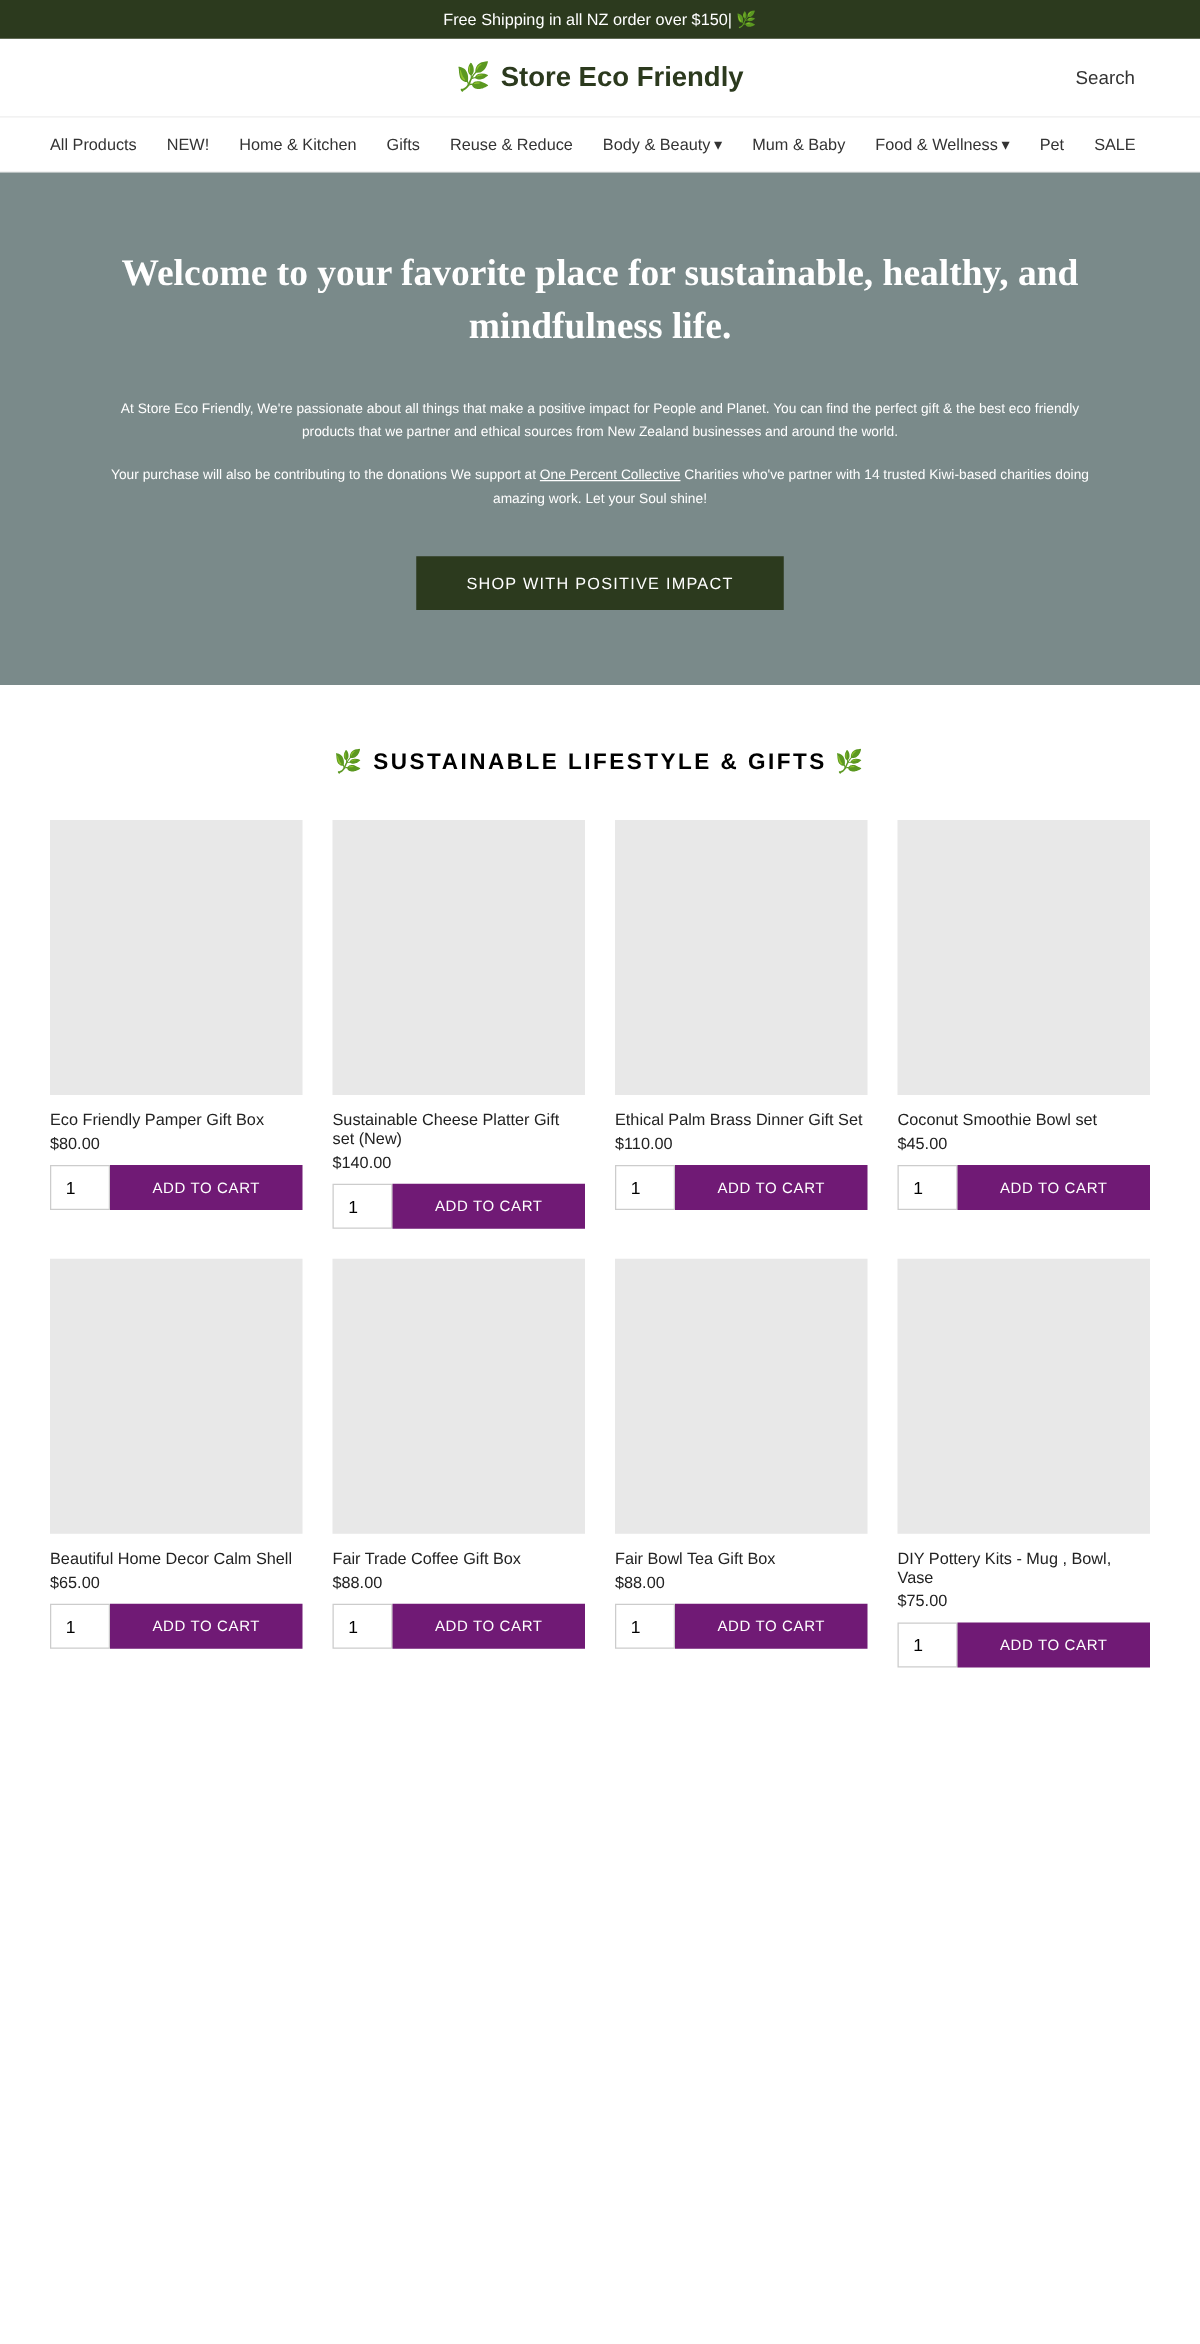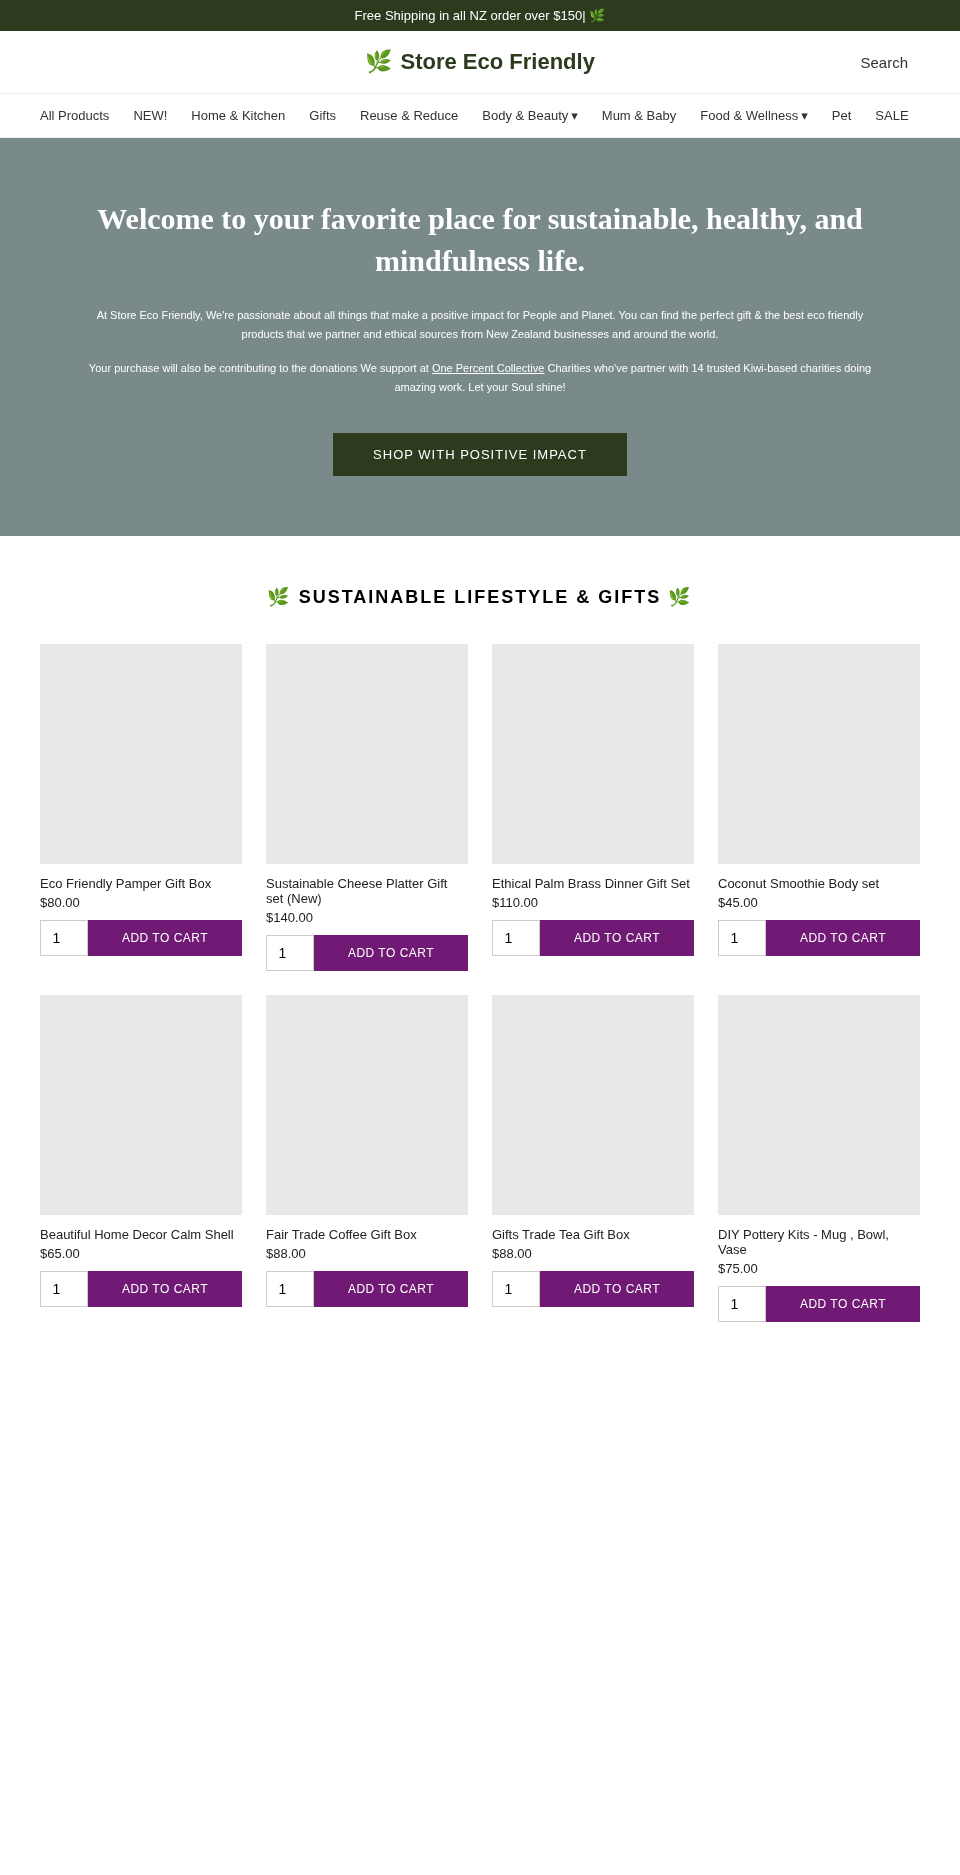--- a/index.html
+++ b/index.html
@@ -65,21 +65,21 @@
     
     .hero {
       background: #7a8a8a;
       color: #fff;
       text-align: center;
       padding: 60px 80px;
     }
     .hero h1 {
       font-size: 30px;
       font-weight: bold;
-      margin-bottom: 24px;
+      margin-bottom: 36px;
       line-height: 1.4;
     }
     .hero p {
       font-size: 11px;
       line-height: 1.7;
       margin-bottom: 16px;
       font-family: Liberation Sans, sans-serif;
     }
     .hero a {
       color: #fff;
@@ -258,21 +258,21 @@
         <div class="product-image"></div>
         <div class="product-name">Ethical Palm Brass Dinner Gift Set</div>
         <div class="product-price">$110.00</div>
         <div class="product-actions">
           <input type="number" class="qty-input" value="1" style="">
           <button class="add-to-cart-btn">ADD TO CART</button>
         </div>
       </div>
       <div class="product-card">
         <div class="product-image"></div>
-        <div class="product-name">Coconut Smoothie Body set</div>
+        <div class="product-name">Coconut Smoothie Bowl set</div>
         <div class="product-price">$45.00</div>
         <div class="product-actions">
           <input type="number" class="qty-input" value="1" style="">
           <button class="add-to-cart-btn">ADD TO CART</button>
         </div>
       </div>
       <div class="product-card">
         <div class="product-image"></div>
         <div class="product-name">Beautiful Home Decor Calm Shell</div>
         <div class="product-price">$65.00</div>
@@ -285,21 +285,21 @@
         <div class="product-image"></div>
         <div class="product-name">Fair Trade Coffee Gift Box</div>
         <div class="product-price">$88.00</div>
         <div class="product-actions">
           <input type="number" class="qty-input" value="1" style="">
           <button class="add-to-cart-btn">ADD TO CART</button>
         </div>
       </div>
       <div class="product-card">
         <div class="product-image"></div>
-        <div class="product-name">Gifts Trade Tea Gift Box</div>
+        <div class="product-name">Fair Bowl Tea Gift Box</div>
         <div class="product-price">$88.00</div>
         <div class="product-actions">
           <input type="number" class="qty-input" value="1" style="">
           <button class="add-to-cart-btn">ADD TO CART</button>
         </div>
       </div>
       <div class="product-card">
         <div class="product-image"></div>
         <div class="product-name">DIY Pottery Kits - Mug , Bowl, Vase</div>
         <div class="product-price">$75.00</div>

